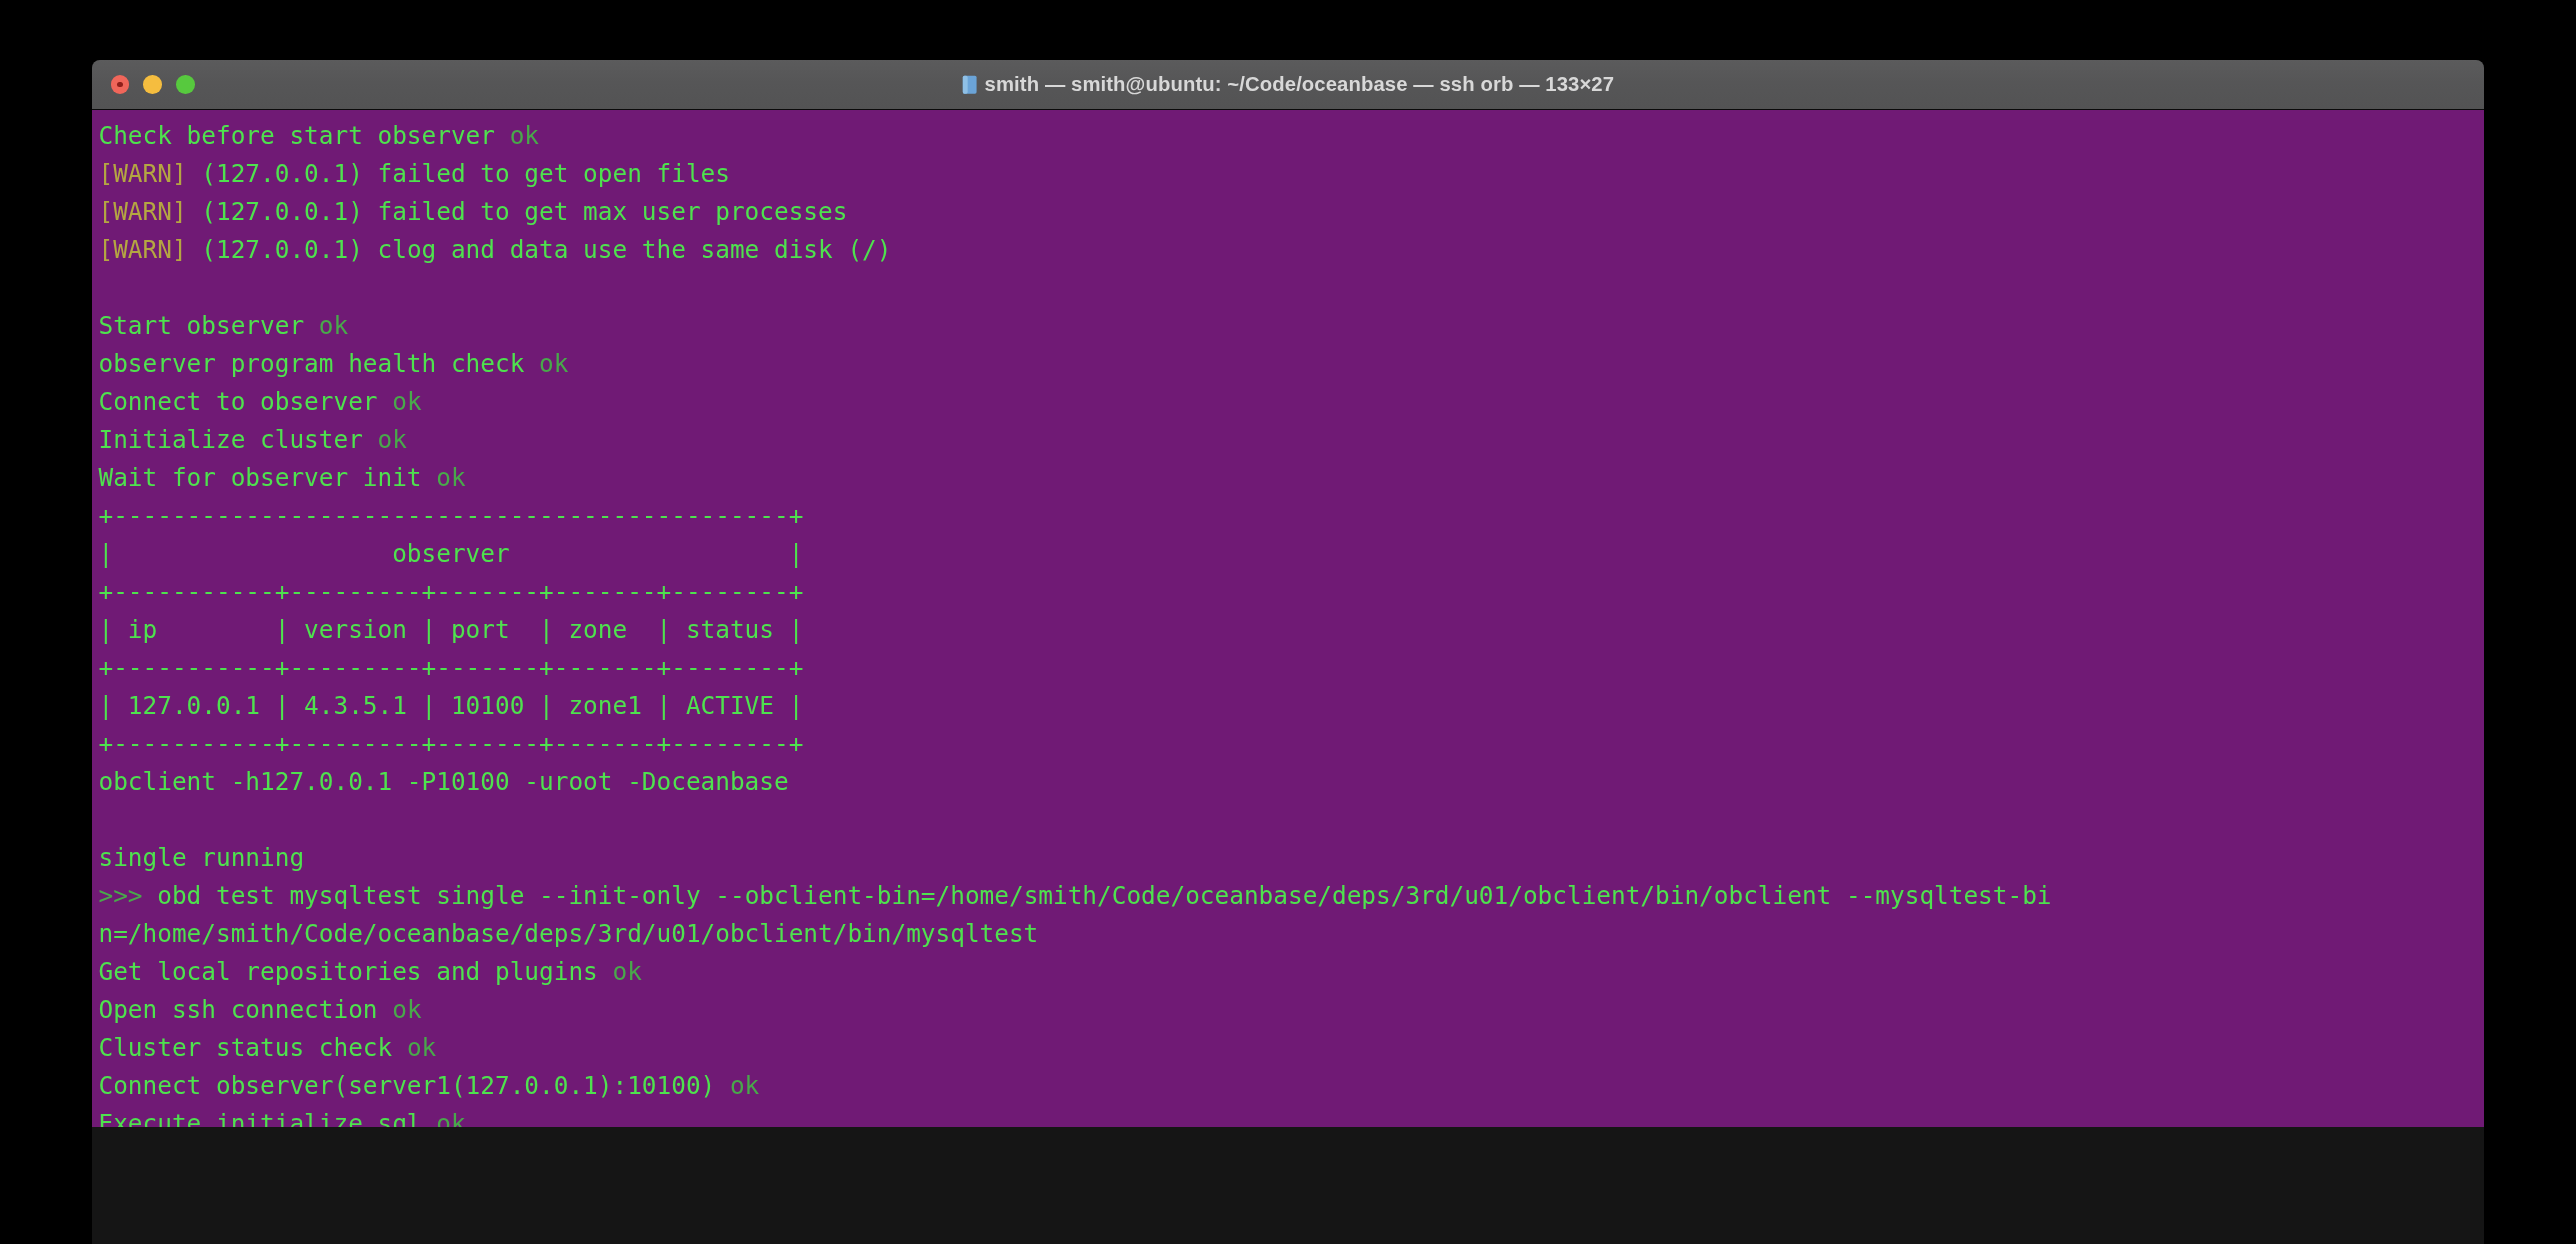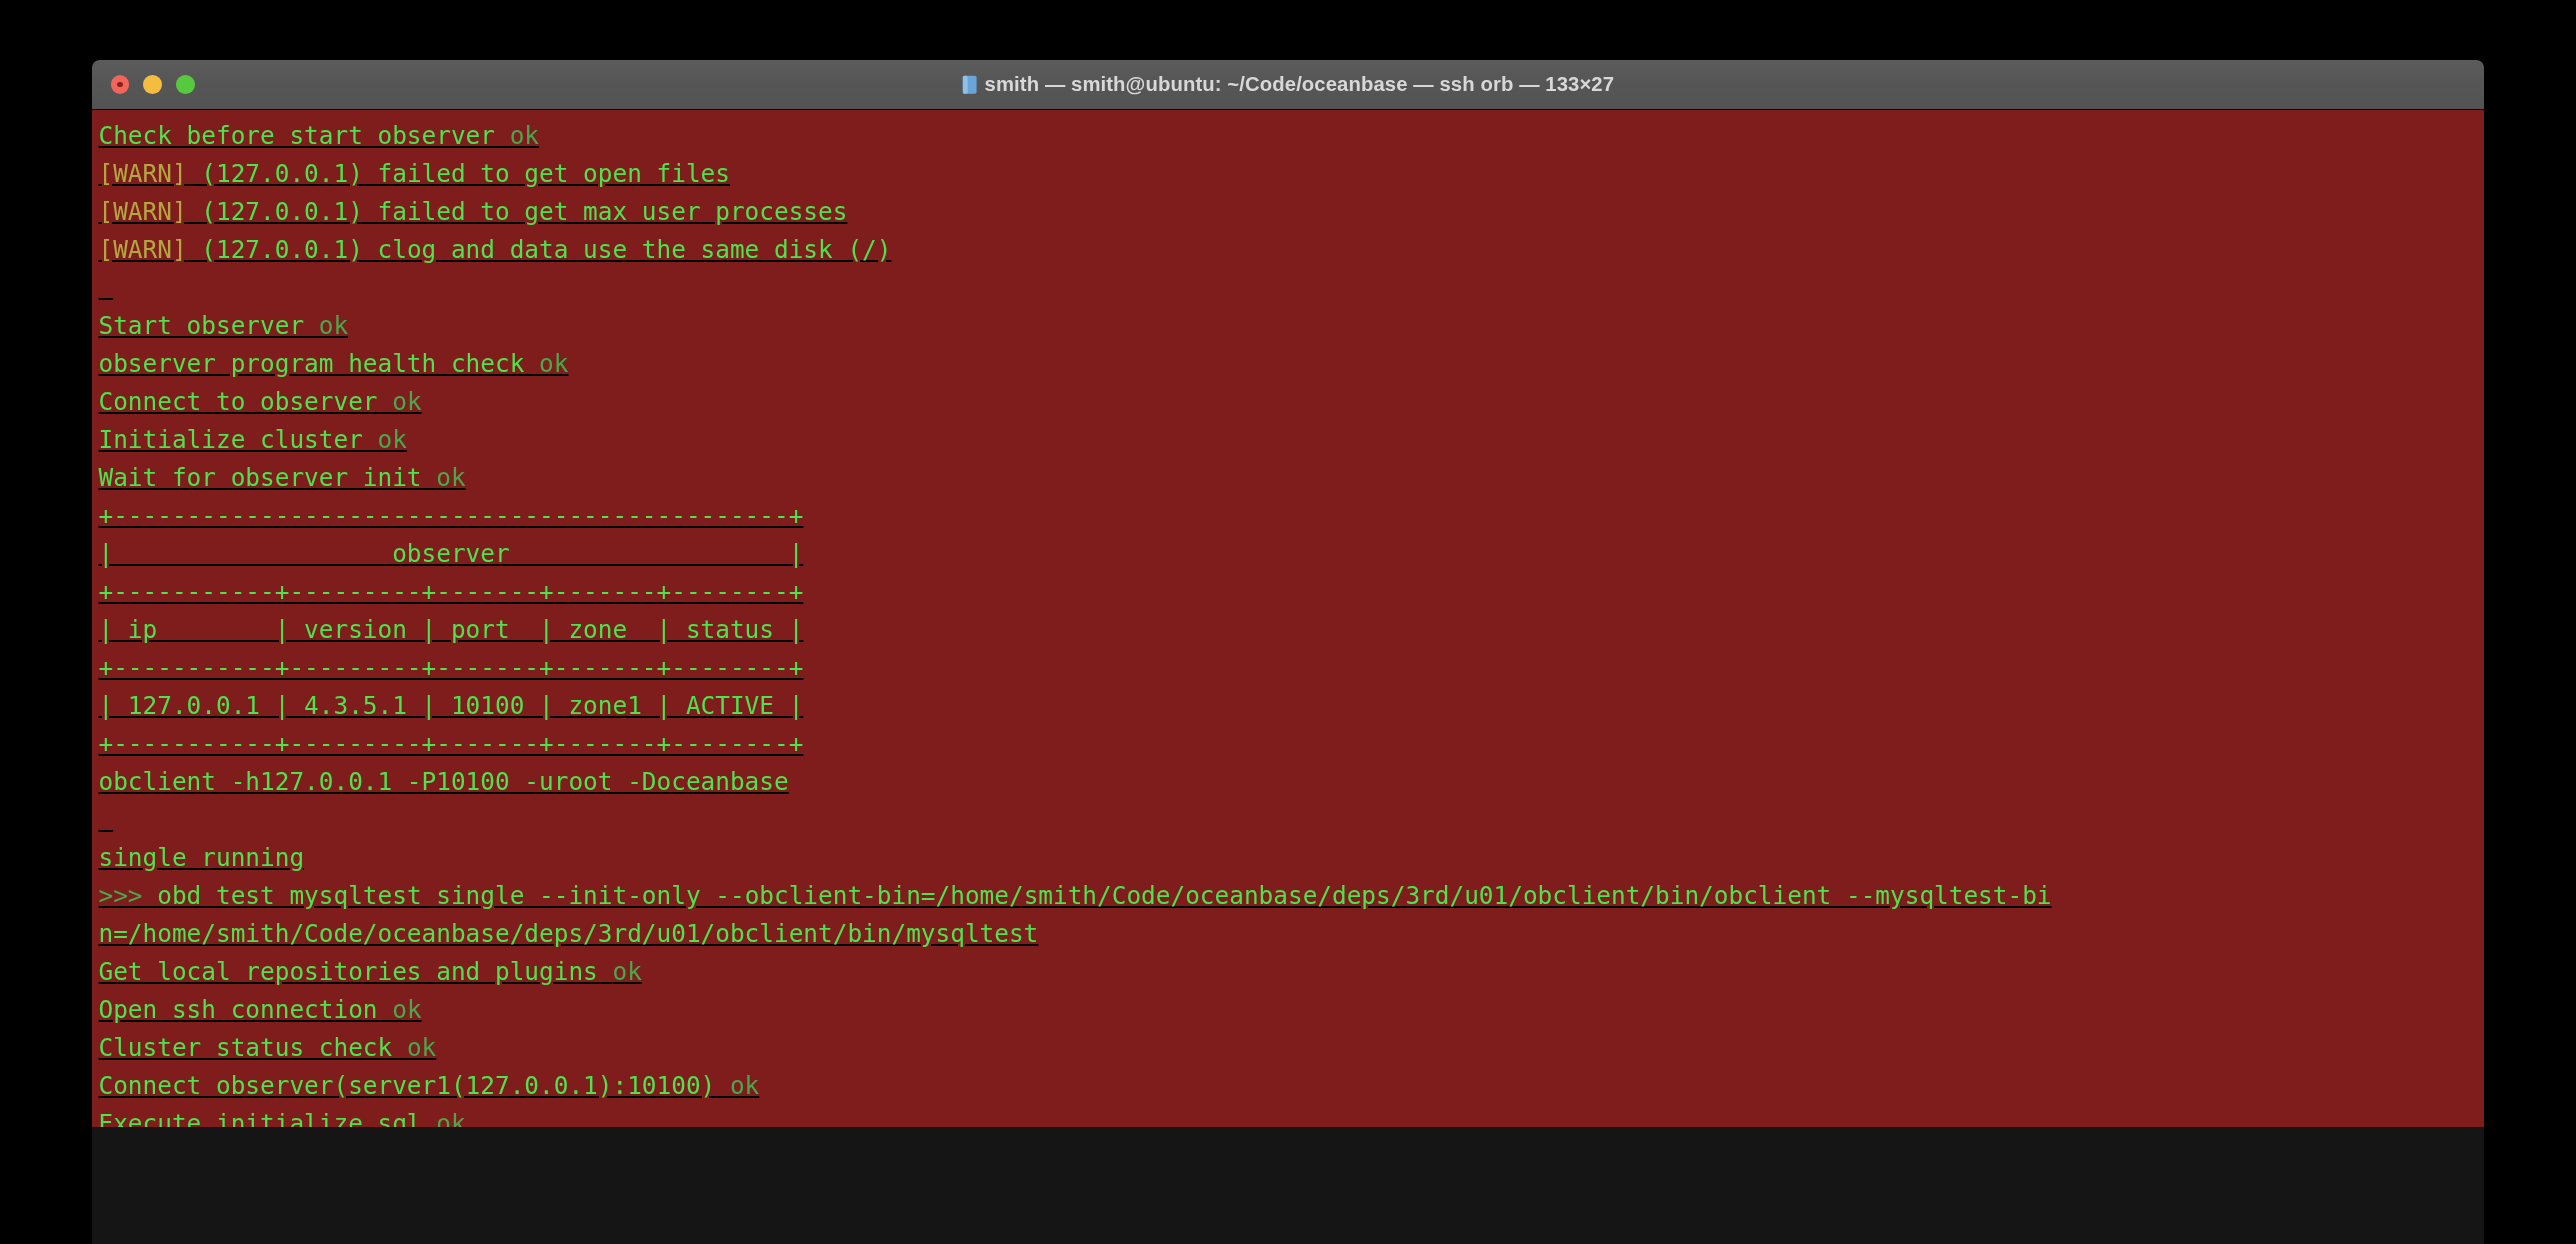--- a/index.html
+++ b/index.html
@@ -88,27 +88,26 @@
     color: #d8d8d8;
     font-family: "Liberation Sans", sans-serif;
     font-size: 20.3px;
     font-weight: bold;
     letter-spacing: 0.1px;
     white-space: nowrap;
   }
 
   
   #terminal-body {
-    background: #7f1d1d;
+    background: #701a75;
     height: 1017px;
     padding: 7.3px 0 0 0;
     box-sizing: border-box;
     overflow: hidden;
     position: relative;
-    text-decoration: underline;
   }
 
   #term-lines {
     font-family: "DejaVu Sans Mono", monospace;
     font-size: 24.4px;
     line-height: 38px;
     letter-spacing: 0px;
     white-space: pre;
     padding-left: 6.5px;
   }

